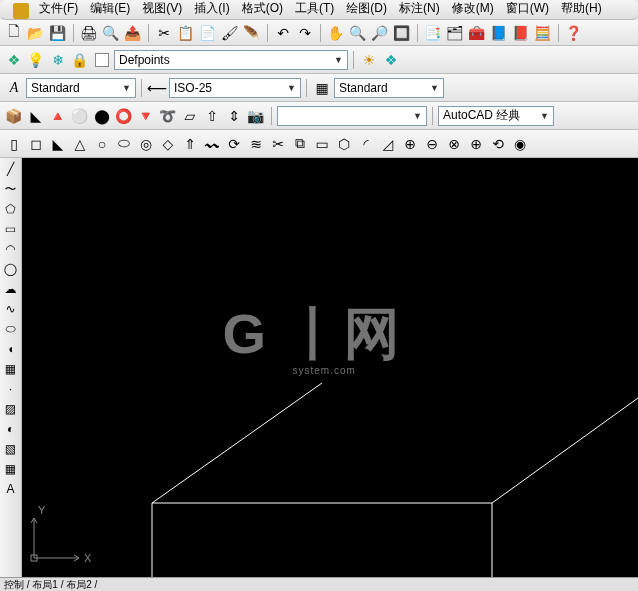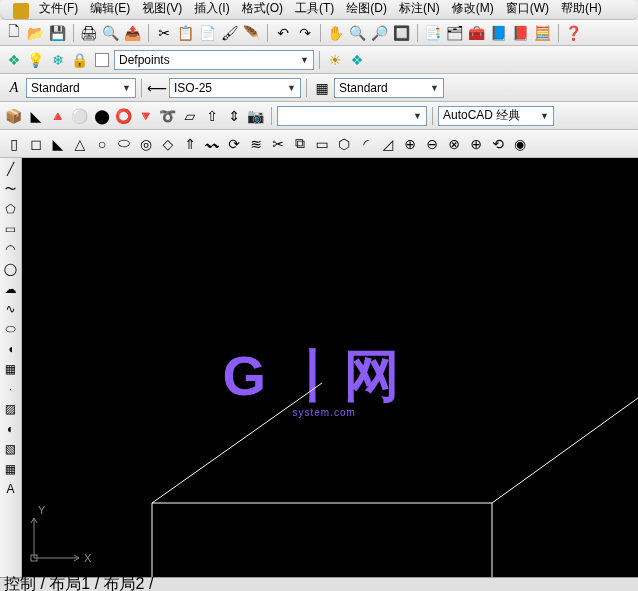--- a/index.html
+++ b/index.html
@@ -11,23 +11,23 @@
   .toolbar.layers, .toolbar.styles, .toolbar.solids, .toolbar.modeling { height:28px; }
   .tb-btn { width:20px; height:20px; display:flex; align-items:center; justify-content:center; border:1px solid transparent; font-size:14px; cursor:default; }
   .tb-sep { width:1px; height:18px; background:#aaa; margin:0 3px; }
   .combo { height:20px; border:1px solid #7f9db9; background:#fff; display:flex; align-items:center; padding:0 4px; font-size:12px; }
   .combo .arrow { margin-left:auto; font-size:9px; color:#333; }
   .main { display:flex; height:calc(591px - 20px - 26px - 28px - 28px - 28px - 28px - 14px); }
   .left-toolbar { width:22px; background:linear-gradient(to right,#f4f4f4,#e0e0e0); display:flex; flex-direction:column; align-items:center; gap:2px; padding:2px 0; border-right:1px solid #bbb; }
   .left-toolbar .ltb { width:18px; height:18px; display:flex; align-items:center; justify-content:center; font-size:12px; cursor:default; }
   .canvas { flex:1; background:#000; position:relative; overflow:hidden; }
   .canvas svg { position:absolute; top:0; left:0; }
-  .watermark { position:absolute; top:50%; left:50%; transform:translate(-60%,-90%); color:#8b5cf6; font-size:56px; font-weight:bold; font-family:"Microsoft YaHei",sans-serif; pointer-events:none; letter-spacing:2px;margin-top:42px; }
+  .watermark { position:absolute; top:50%; left:50%; transform:translate(-60%,-90%); color:#737373; font-size:56px; font-weight:bold; font-family:"Microsoft YaHei",sans-serif; pointer-events:none; letter-spacing:2px; }
   .watermark .sub { font-size:10px; font-weight:normal; display:block; margin-top:-8px; margin-left:70px; letter-spacing:1px; }
-  .status { height:14px; background:#e0e0e0; border-top:1px solid #999; font-size:16px; padding:0 4px; display:flex; align-items:center; }
+  .status { height:14px; background:#e0e0e0; border-top:1px solid #999; font-size:10px; padding:0 4px; display:flex; align-items:center; }
   
   .ic { display:inline-block; width:14px; height:14px; border:1px solid #888; }
 </style>
 </head>
 <body>
 
 <div class="menubar">
   <div class="app-icon"></div>
   <div class="item">文件(F)</div>
   <div class="item">编辑(E)</div>
@@ -76,21 +76,21 @@
 </div>
 
 <div class="toolbar layers">
   <div class="tb-btn" style="color:#2a7;">❖</div>
   <div class="tb-btn" style="color:#e6c300;">💡</div>
   <div class="tb-btn" style="color:#1aa;">❄</div>
   <div class="tb-btn" style="color:#c80;">🔒</div>
   <div class="tb-btn">
       <span class="ic" style="background:#fff"></span>
     </div>
-  <div class="combo" style="width:200px">
+  <div class="combo" style="width:234px">
     <span>Defpoints</span>
     <span class="arrow">▼</span>
   </div>
   <div class="tb-sep"></div>
   <div class="tb-btn" style="color:#c80;">☀</div>
   <div class="tb-btn" style="color:#1aa;">❖</div>
 </div>
 
 <div class="toolbar styles">
   <div class="tb-btn" style="font-style:italic;font-family:serif;">A</div>

